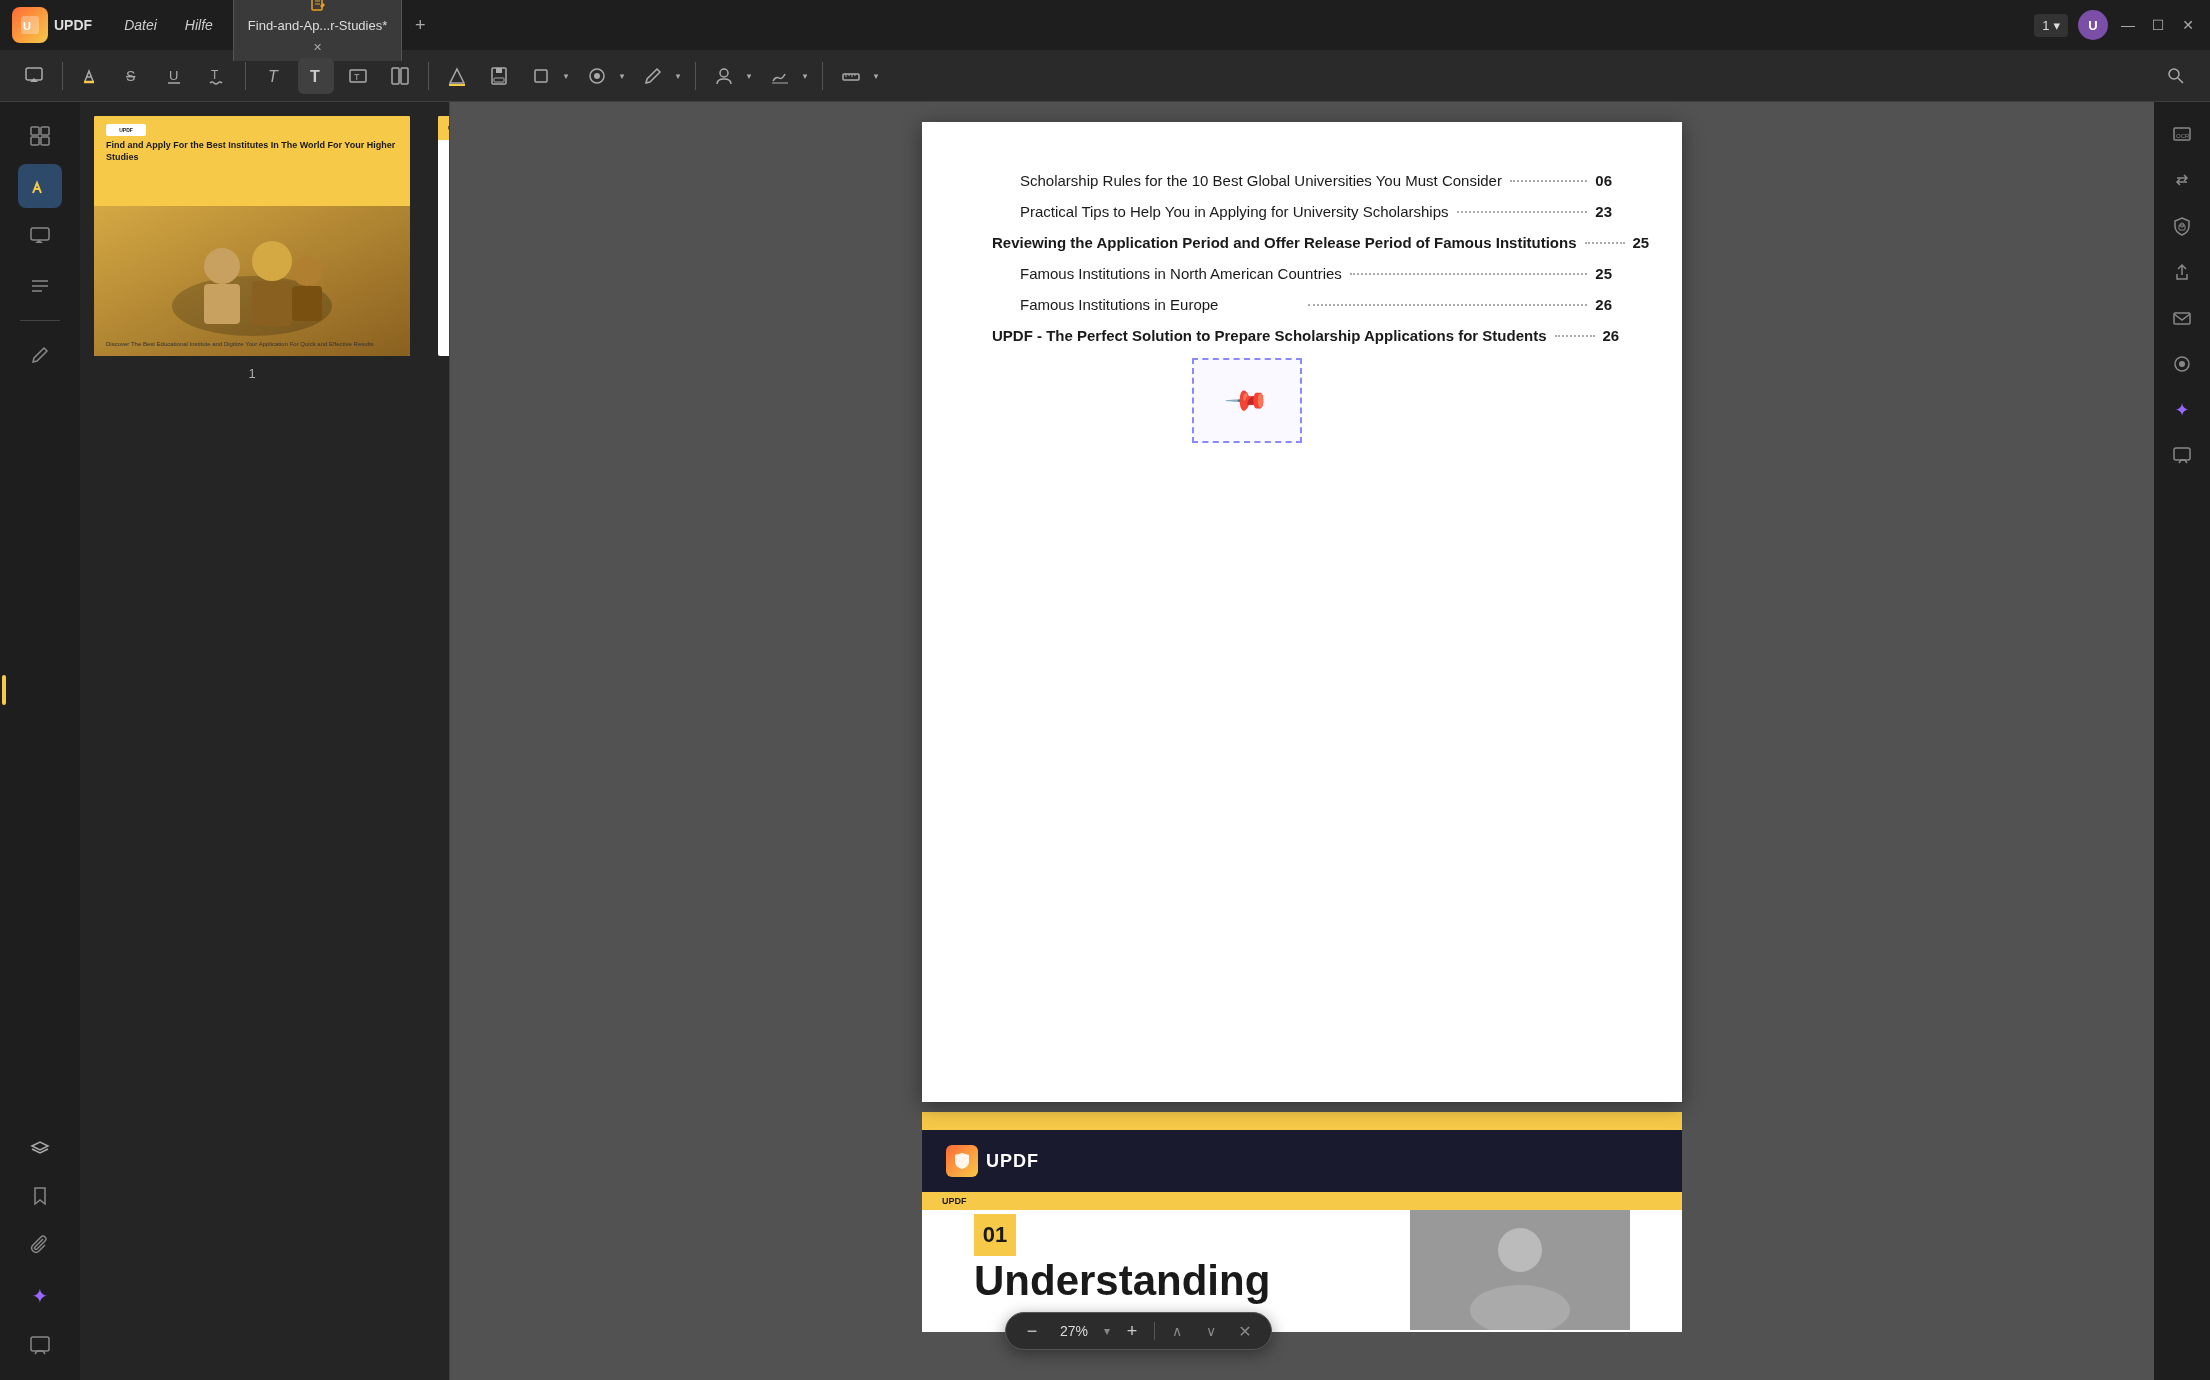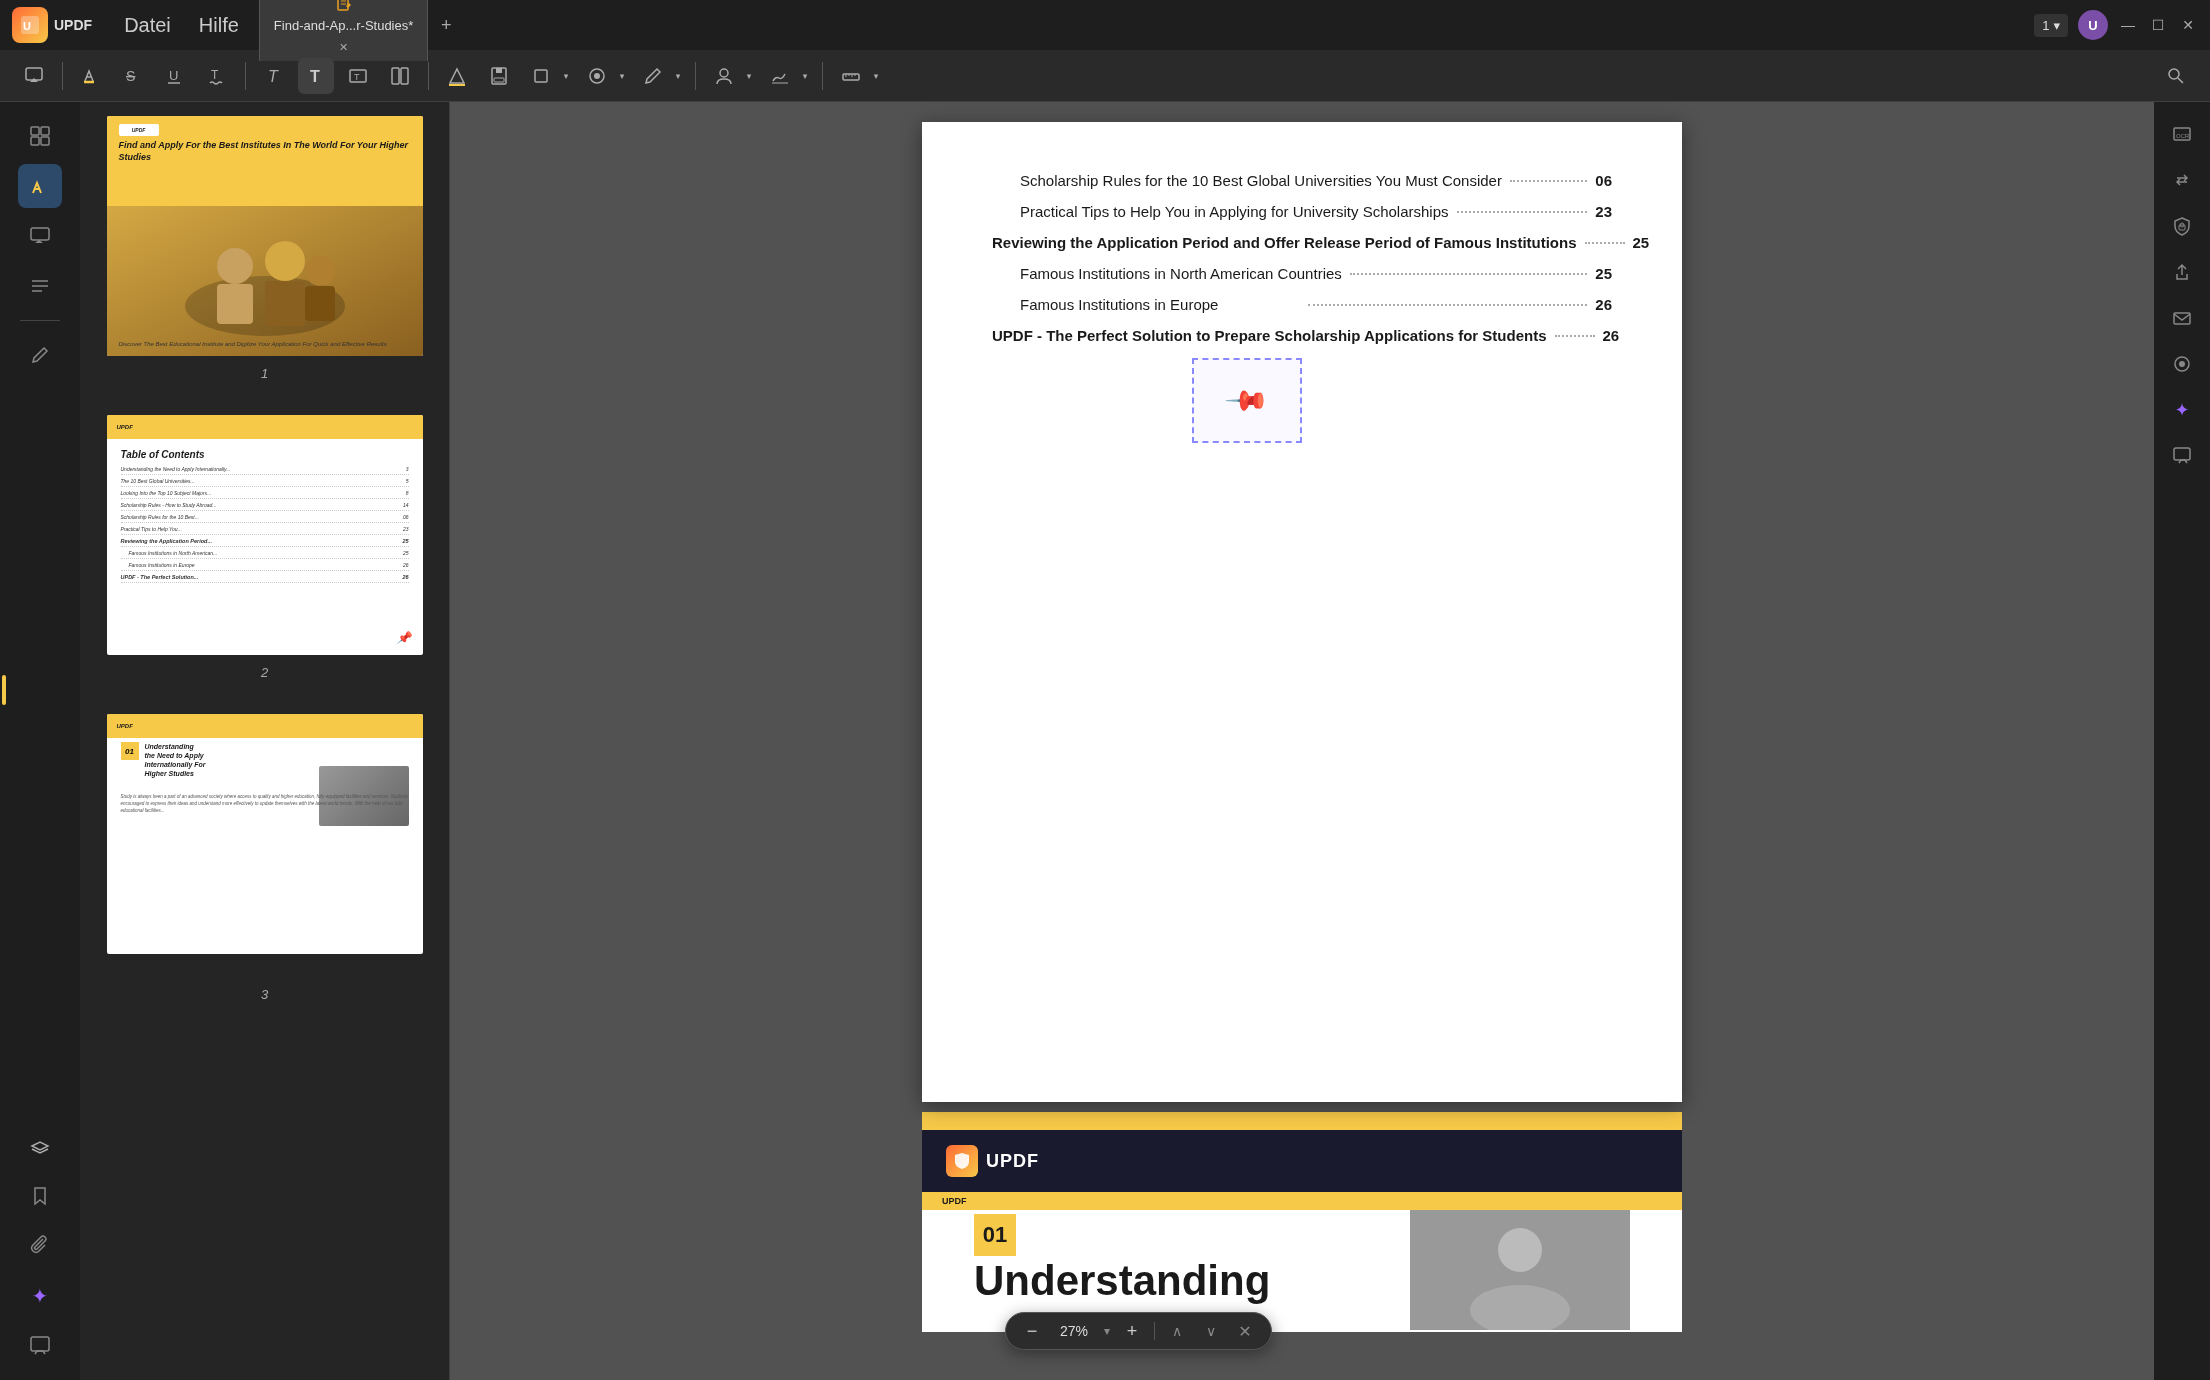--- a/index.html
+++ b/index.html
@@ -41,24 +41,25 @@
       font-weight: bold;
       font-size: 13px;
     }
     .titlebar-menu {
       display: flex;
       align-items: center;
       gap: 4px;
     }
     .menu-item {
       color: #ccc;
-      font-size: 20px;
+      font-size: 14px;
       padding: 6px 12px;
       border-radius: 4px;
       cursor: pointer;
+      font-style: italic;
     }
     .tab-bar {
       display: flex;
       align-items: center;
       margin-left: 8px;
       gap: 4px;
       flex: 1;
     }
     .tab {
       display: flex;
@@ -231,23 +232,22 @@
 
     
     .thumbnail-panel {
       width: 370px;
       background: #252525;
       border-right: 1px solid #404040;
       overflow-y: auto;
       padding: 12px;
       flex-shrink: 0;
       display: flex;
-      flex-direction: column;
-      gap: 32px;
-      font-style: italic;
+      flex-direction: row;
+      gap: 24px;
     }
     .thumbnail-item {
       display: flex;
       flex-direction: column;
       align-items: center;
       gap: 8px;
       cursor: pointer;
     }
     .thumbnail-img {
       width: 320px;

